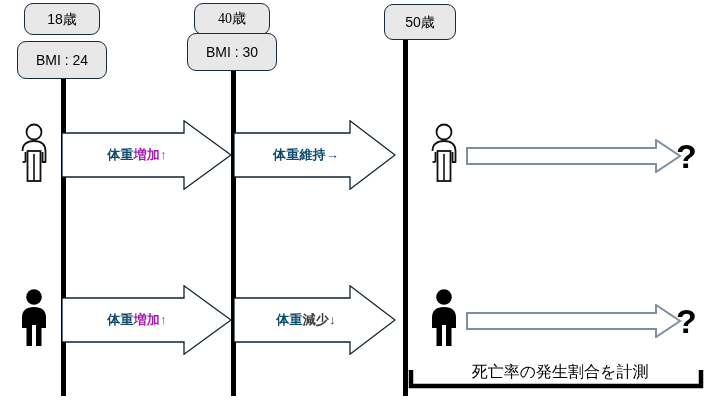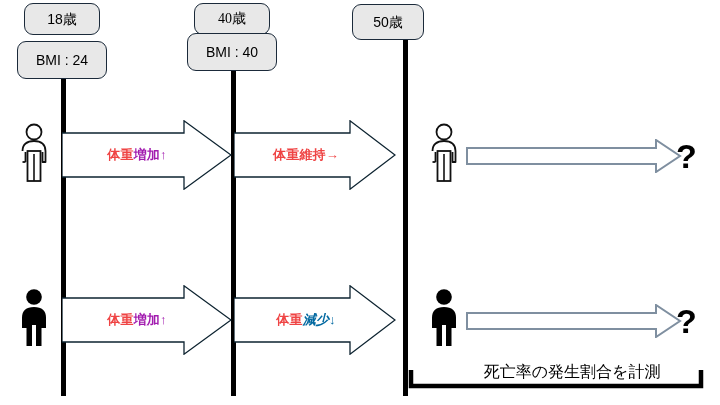--- a/index.html
+++ b/index.html
@@ -47,21 +47,21 @@
     color: #000;
     line-height: 1;
   }
   .age-top  { width: 76px;  height: 32px; }
   .bmi-box  { width: 90px;  height: 38px; }
 
   .grp-18 .age-top { left: 24px;  top: 3px; }
   .grp-18 .bmi-box { left: 17px;  top: 41px; }
   .grp-40 .age-top { left: 194px; top: 3px; font-family: Liberation Serif, serif; }
   .grp-40 .bmi-box { left: 187px; top: 33px; }
-  .grp-50 .age-top { left: 352px; top: 4px; width: 72px; height: 36px; }
+  .grp-50 .age-top { left: 384px; top: 4px; width: 72px; height: 36px; }
 
   
   .person {
     position: absolute;
     width: 40px;
     height: 62px;
   }
   .p-tl { left: 14px;  top: 122px; }
   .p-bl { left: 14px;  top: 287px; }
   .p-tr { left: 424px; top: 122px; }
@@ -87,23 +87,23 @@
     font-weight: bold;
     white-space: nowrap;
     pointer-events: none;
     letter-spacing: 0.2px;
   }
   .bl-1 { left: 62px;  top: 120px; width: 150px; }
   .bl-2 { left: 234px; top: 120px; width: 144px; }
   .bl-3 { left: 62px;  top: 285px; width: 150px; }
   .bl-4 { left: 234px; top: 285px; width: 144px; }
 
-  .txt-black { color: #ef4444; }
+  .txt-black { color: #0c4a6e; }
   .txt-red   { color: #a21caf; }
-  .txt-blue  { color: #0369a1; font-style: italic; }
+  .txt-blue  { color: #404040; }
 
   
   .thin-arrow {
     position: absolute;
     width: 216px;
     height: 34px;
   }
   .ta-top { left: 466px; top: 139px; }
   .ta-bot { left: 466px; top: 304px; }
 
@@ -122,21 +122,21 @@
   
   .bracket {
     position: absolute;
     left: 408px;
     top: 368px;
     width: 296px;
     height: 22px;
   }
   .caption {
     position: absolute;
-    left: 424px;
+    left: 412px;
     top: 362px;
     width: 296px;
     text-align: center;
     font-size: 16px;
     color: #000;
     white-space: nowrap;
   }
 </style>
 </head>
 <body>
@@ -147,21 +147,21 @@
   <div class="timeline tl-40"></div>
   <div class="timeline tl-50"></div>
 
   <div class="grp-18">
     <div class="age-box age-top">18歳</div>
     <div class="age-box bmi-box">BMI : 24</div>
   </div>
 
   <div class="grp-40">
     <div class="age-box age-top">40歳</div>
-    <div class="age-box bmi-box">BMI : 40</div>
+    <div class="age-box bmi-box">BMI : 30</div>
   </div>
 
   <div class="grp-50">
     <div class="age-box age-top">50歳</div>
   </div>
 
   <svg class="person p-tl" viewBox="0 0 40 62">
     <circle cx="20" cy="10" r="7.5" fill="none" stroke="#111" stroke-width="1.8"></circle>
     <path d="M8.5 29 C8.5 22.5 13 19 20 19 C27 19 31.5 22.5 31.5 29 L31.5 40 L28.5 40 L28.5 30" fill="none" stroke="#111" stroke-width="1.8" stroke-linejoin="round"></path>
     <path d="M11.5 40 L8.5 40" fill="none" stroke="#111" stroke-width="1.8"></path>

